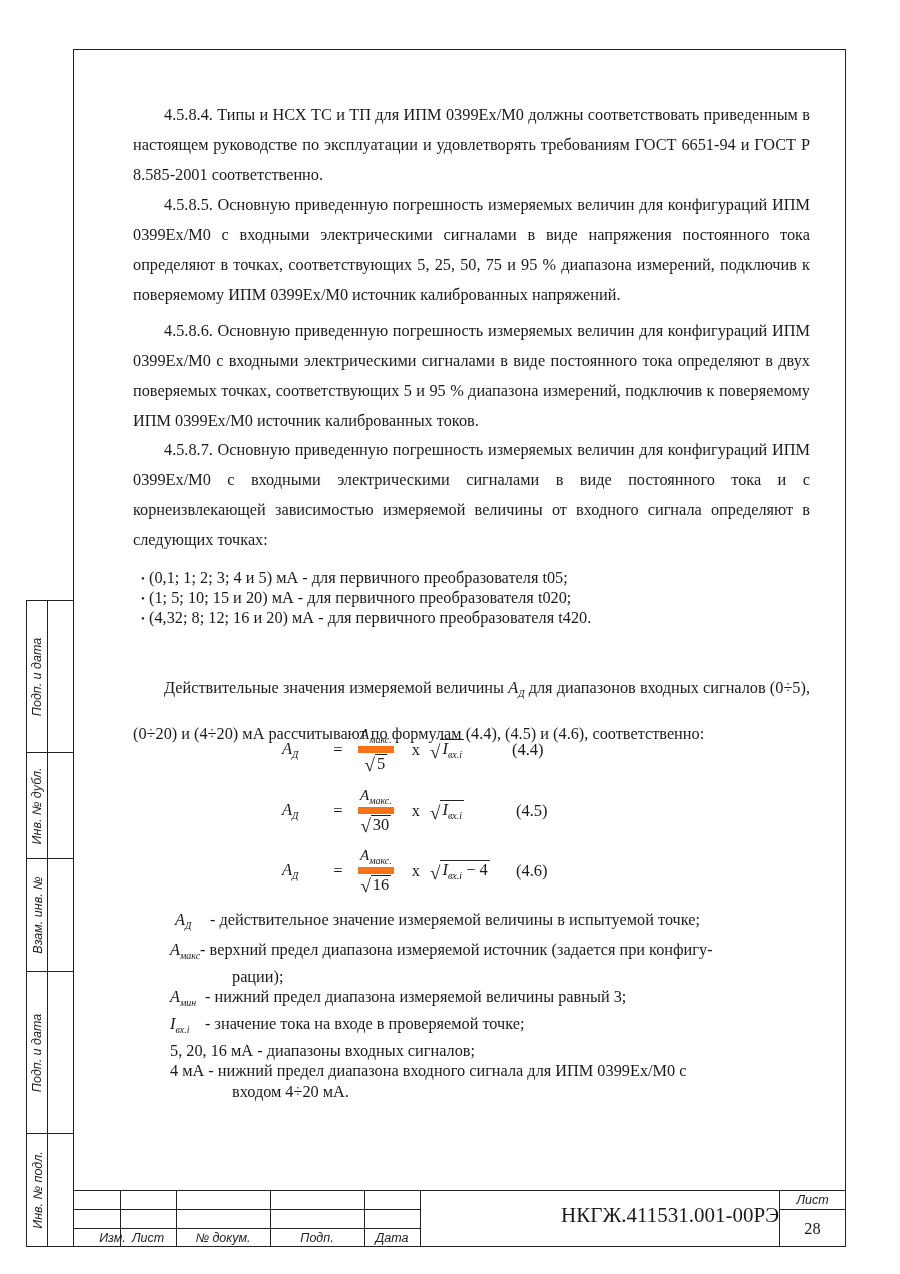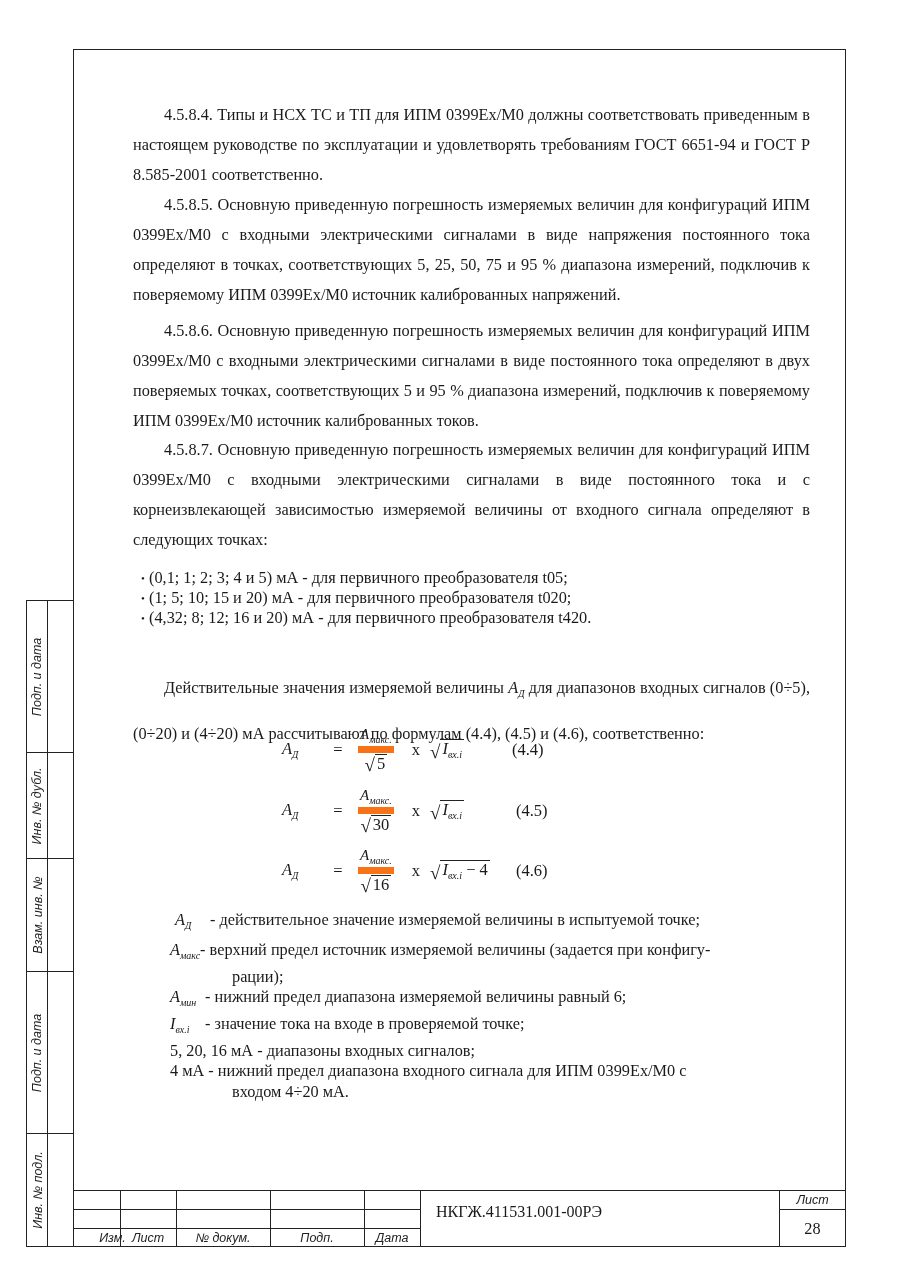--- a/index.html
+++ b/index.html
@@ -77,21 +77,21 @@
       position: absolute; left: 73px; top: 1190px; width: 773px; height: 57px;
       border-top: 1.5px solid #222; box-sizing: border-box;
     }
     .tb-vline { position: absolute; top: 0; bottom: 0; border-left: 1.5px solid #222; }
     .tb-hline { position: absolute; left: 0; width: 347px; border-top: 1.5px solid #222; }
     .tb-label {
       position: absolute; top: 39px; height: 17px; font-family: "Liberation Sans", "DejaVu Sans", sans-serif;
       font-style: italic; font-size: 12.5px; text-align: center; line-height: 17px; color: #222;
     }
     .tb-code {
-      position: absolute; left: 347px; width: 359px; top: 12px; text-align: left; font-size: 16px; padding-left: 16px;
+      position: absolute; left: 347px; width: 359px; top: 12px; text-align: right; font-size: 21px;
     }
     .tb-sheet-label {
       position: absolute; left: 706px; width: 67px; top: 0; height: 19px;
       font-family: "Liberation Sans", "DejaVu Sans", sans-serif; font-style: italic; font-size: 12.5px;
       text-align: center; line-height: 18px; border-bottom: 1.5px solid #222; box-sizing: border-box;
     }
     .tb-sheet-num {
       position: absolute; left: 706px; width: 67px; top: 19px; height: 37px; font-size: 16.3px;
       text-align: center; line-height: 37px;
     }
@@ -179,27 +179,27 @@
 </div>
 
 <div class="legend">
   <div class="legend-row" style="margin-bottom:3px;">
     <span class="legend-sym" style="padding-left:5px;width:35px;"><span>A</span><sub>Д</sub></span>
       <span> - действительное значение измеряемой величины в испытуемой точке;</span>
   </div>
   <div>
     <div class="legend-row">
         <span class="legend-sym"><span>A</span><sub>макс</sub></span>
-        <span> - верхний предел источник измеряемой величины (задается при конфигу-</span>
+        <span> - верхний предел диапазона измеряемой источник (задается при конфигу-</span>
       </div>
     <div class="legend-cont">рации);</div>
   </div>
   <div class="legend-row">
     <span class="legend-sym" style="width:35px;"><span>A</span><sub>мин</sub></span>
-      <span> - нижний предел диапазона измеряемой величины равный 6;</span>
+      <span> - нижний предел диапазона измеряемой величины равный 3;</span>
   </div>
   <div class="legend-row">
     <span class="legend-sym" style="width:35px;"><span>I</span><sub>вх.i</sub></span>
       <span> - значение тока на входе в проверяемой точке;</span>
   </div>
   <div class="legend-row">
     <span>5, 20, 16 мА - диапазоны входных сигналов;</span>
   </div>
   <div>
     <div class="legend-row">

